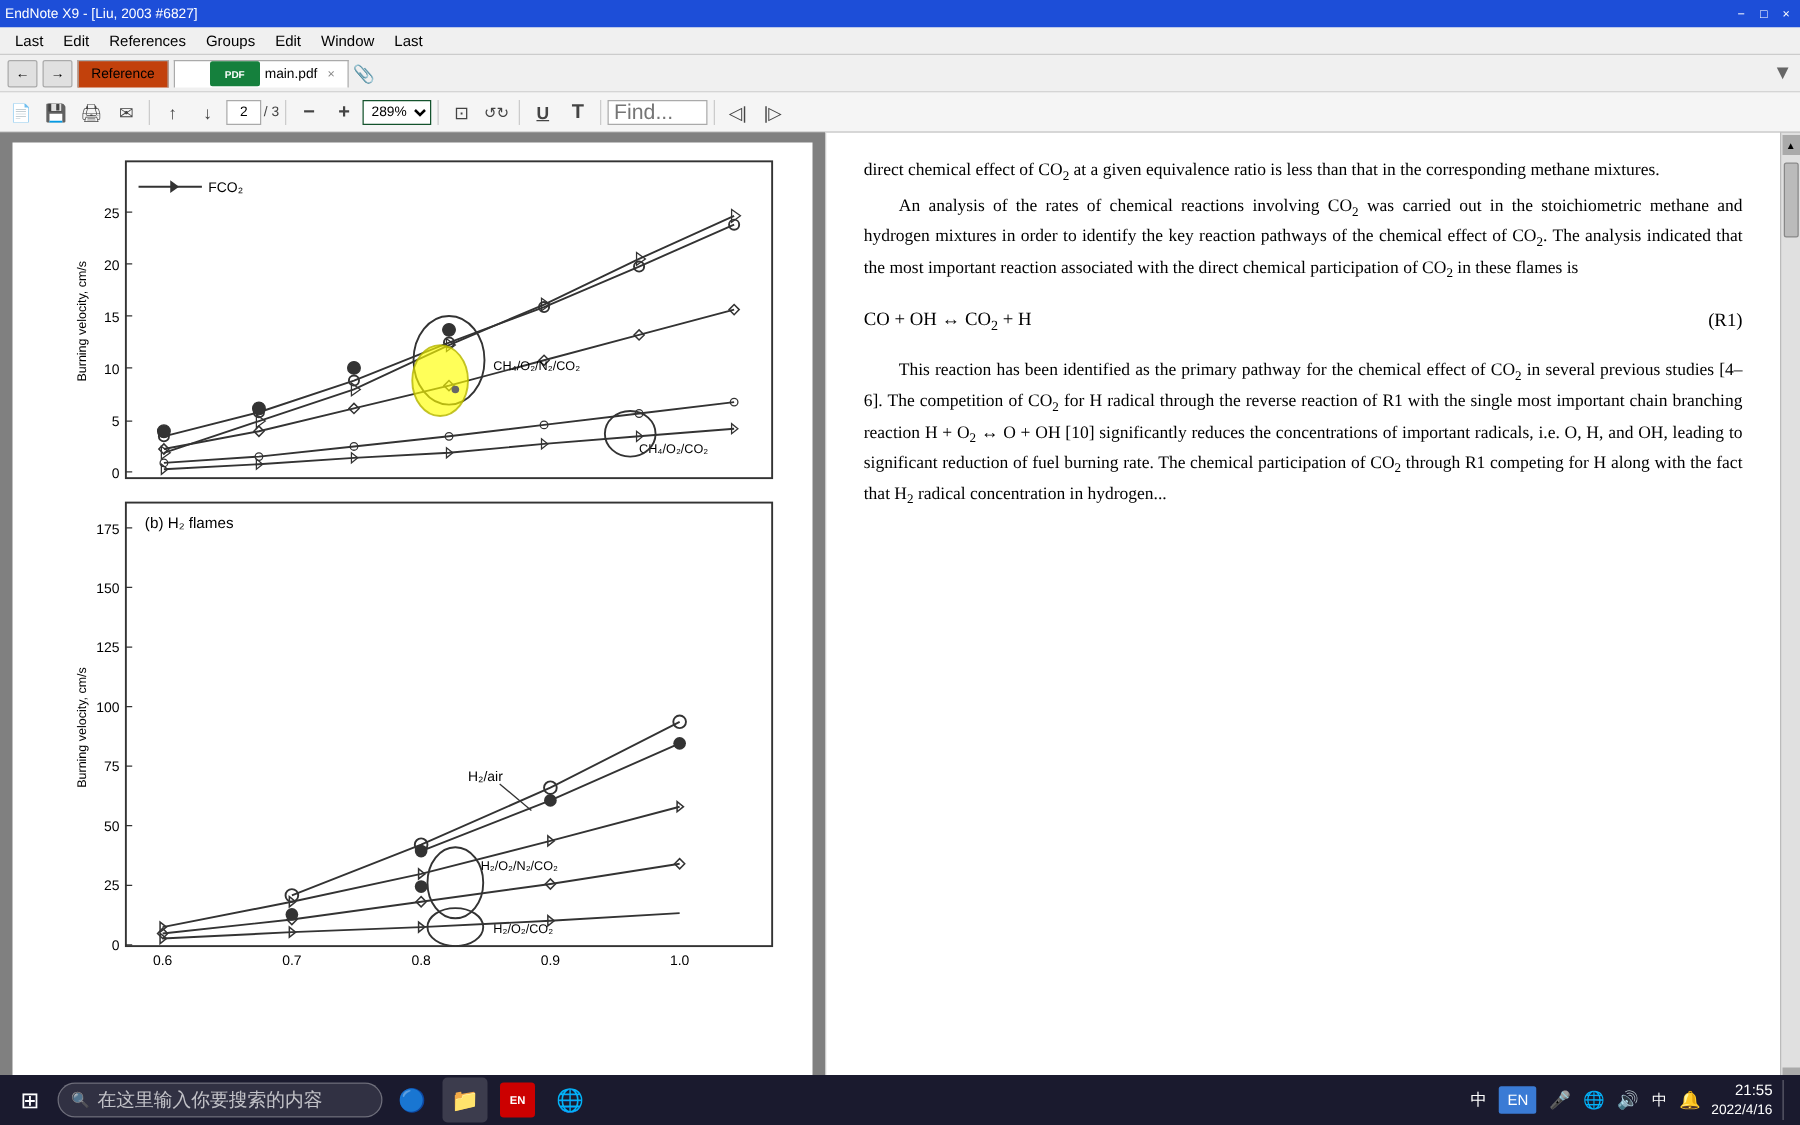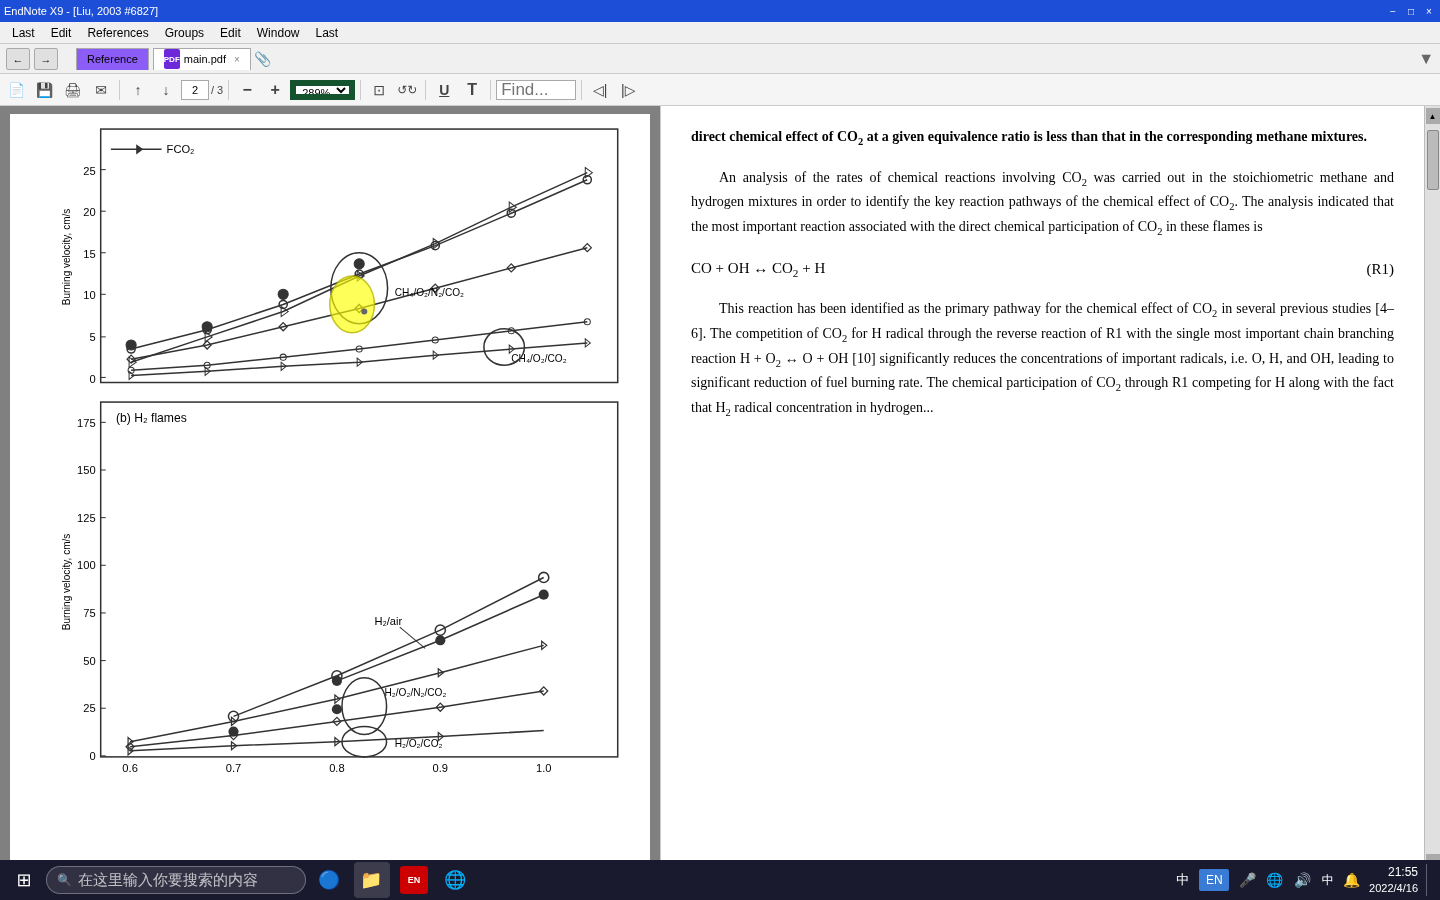--- a/index.html
+++ b/index.html
@@ -62,21 +62,21 @@
     .nav-tab {
       background: white;
       border: 1px solid #aaa;
       border-bottom: none;
       padding: 2px 10px;
       font-size: 11px;
       cursor: pointer;
       height: 22px;
       display: flex; align-items: center;
     }
-    #pdf-icon { width: 16px; height: 20px; background: #6d28d9; color: white; font-size: 8px; font-weight: bold; display: flex; align-items: center; justify-content: center; border-radius: 2px; }
+    #pdf-icon { width: 40px; height: 20px; background: #15803d; color: white; font-size: 8px; font-weight: bold; display: flex; align-items: center; justify-content: center; border-radius: 2px; margin-left: 18px; }
     #clip-icon { font-size: 14px; cursor: pointer; color: #555; }
 
     
     #toolbar {
       background: #f5f5f5;
       height: 32px;
       display: flex;
       align-items: center;
       padding: 0 4px;
       gap: 2px;
@@ -91,21 +91,21 @@
       display: flex; align-items: center; justify-content: center;
       font-size: 14px;
       color: #444;
     }
     .toolbar-sep { width: 1px; height: 20px; background: #ccc; margin: 0 3px; }
     .page-input {
       width: 28px; height: 20px; border: 1px solid #aaa; text-align: center; font-size: 11px;
     }
     .page-total { font-size: 11px; color: #444; }
     .zoom-select {
-      height: 20px; border: 6px solid #14532d; font-size: 11px; background: white;
+      height: 20px; border: 1px solid #14532d; font-size: 11px; background: white;
       padding: 0 2px;
     }
     .find-input {
       height: 20px; border: 1px solid #aaa; font-size: 17px; padding: 0 4px; width: 80px;
     }
 
     
     #main {
       display: flex;
       height: calc(900px - 22px - 22px - 30px - 32px - 28px);
@@ -261,21 +261,21 @@
   <span class="menu-item">References</span>
   <span class="menu-item">Groups</span>
   <span class="menu-item">Edit</span>
   <span class="menu-item">Window</span>
   <span class="menu-item">Last</span>
 </div>
 
 <div id="navbar">
   <button class="nav-btn">←</button>
   <button class="nav-btn">→</button>
-  <div class="nav-tab" style="background:#8b5cf6;margin-left:14px;">
+  <div class="nav-tab" style="background:#c2410c;">
     <span>Reference</span>
   </div>
   <div class="nav-tab" style="background:white; display:flex; align-items:center; gap:4px;">
     <div id="pdf-icon">PDF</div>
     <span>main.pdf</span>
     <span style="margin-left:4px; color:#888; font-size:10px;">×</span>
   </div>
   <span id="clip-icon">📎</span>
   <div style="flex:1"></div>
   <span style="font-size:16px; color:#666; cursor:pointer;">▼</span>
@@ -478,21 +478,21 @@
           <ellipse cx="310" cy="340" rx="22" ry="15" fill="none" stroke="#333" stroke-width="1.5"></ellipse>
 
           <circle cx="181" cy="330" r="5" fill="#333"></circle>
           <circle cx="283" cy="308" r="5" fill="#333"></circle>
         </svg>
       </div>
     </div>
   </div>
 
   <div id="text-pane">
-    <p style="text-align:justify; margin-bottom:16px;font-weight:bold;">
+    <p style="text-align:justify; margin-bottom:4px;">
       direct chemical effect of CO<sub>2</sub> at a given equivalence ratio is less than that in the corresponding methane mixtures.
     </p>
 
     <p style="text-align:justify; margin-bottom:0; text-indent:2em;">
       An analysis of the rates of chemical reactions involving CO<sub>2</sub> was carried out in the stoichiometric methane and hydrogen mixtures in order to identify the key reaction pathways of the chemical effect of CO<sub>2</sub>. The analysis indicated that the most important reaction associated with the direct chemical participation of CO<sub>2</sub> in these flames is
     </p>
 
     <div class="equation-line">
       <span>CO + OH ↔ CO<sub>2</sub> + H</span>
       <span>(R1)</span>

